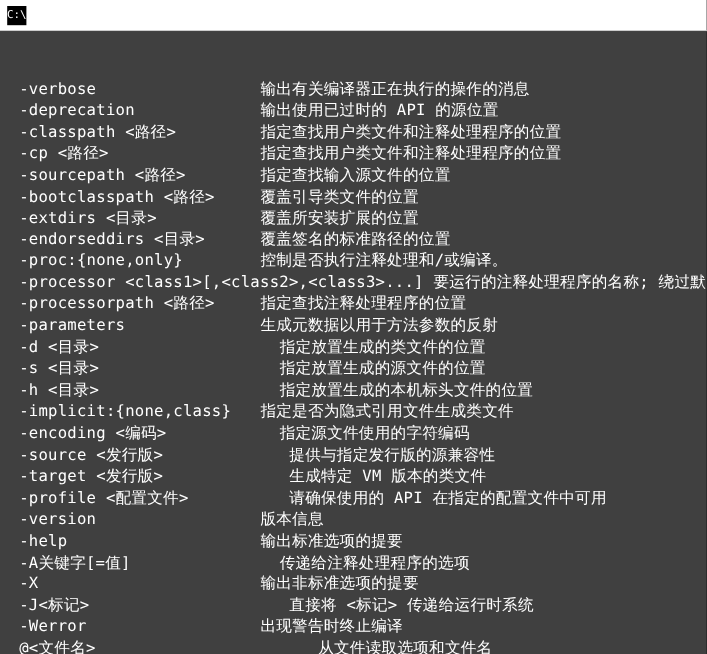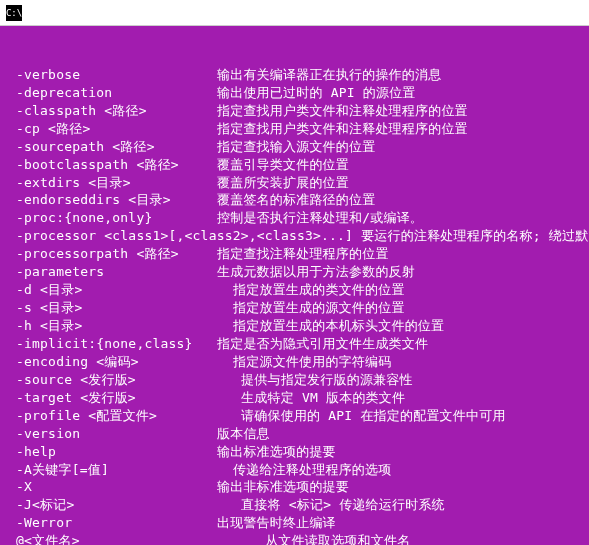--- a/index.html
+++ b/index.html
@@ -27,21 +27,21 @@
     margin-right: 6px;
     display: flex;
     align-items: center;
     justify-content: center;
     font-size: 9px;
     color: #fff;
     font-family: Consolas, monospace;
   }
   .title-text { font-size: 12px; }
   .terminal {
-    background: #a21caf;
+    background: #404040;
     color: #fff;
     padding: 4px 5px 2px 2px;
     white-space: pre;
     line-height: 1.38;
     letter-spacing: 0.2px;
     height: calc(100% - 26px);
     overflow: hidden;
   }
   .line { display: flex; }
   .col-opt { width: 215px; padding-left: 14px; flex-shrink: 0; }

